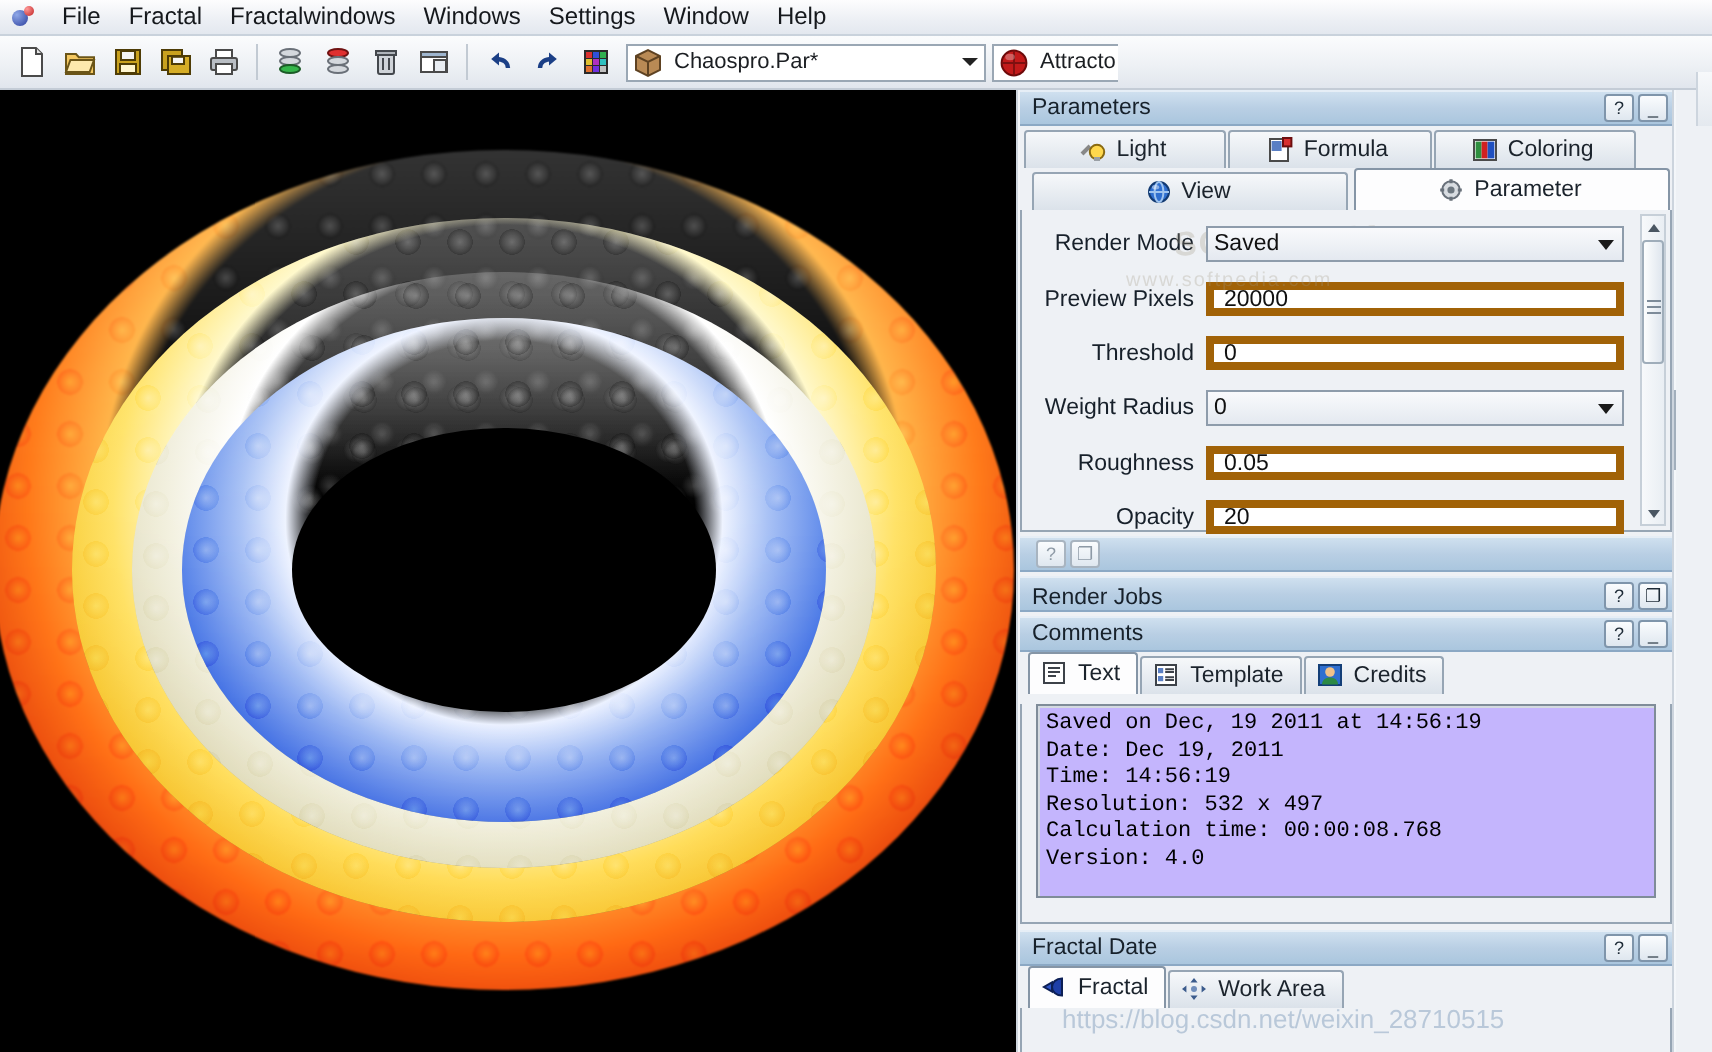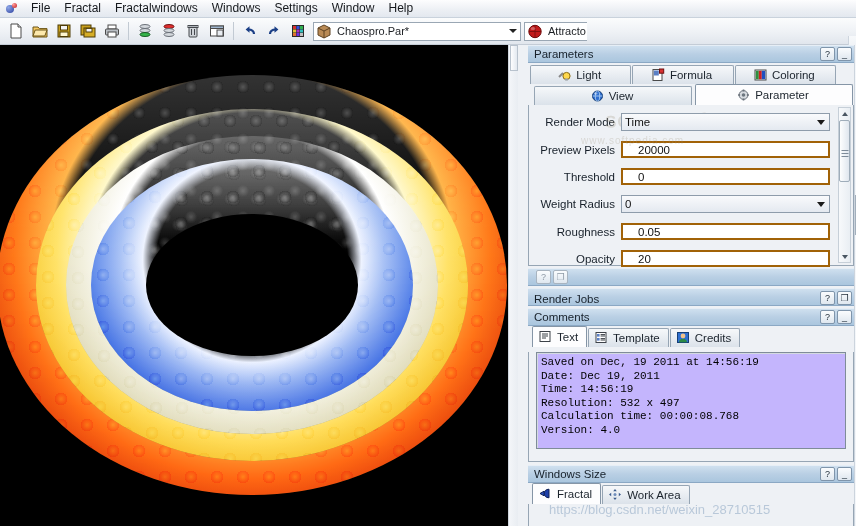--- a/index.html
+++ b/index.html
@@ -124,21 +124,21 @@
     background:linear-gradient(90deg,#f4f6f9,#e9edf2);
     border-left:1px solid #cfd6de;
   }
   .fr-vscroll .thumb {
     position:absolute; left:1px; top:0; width:8px; height:26px;
     background:linear-gradient(90deg,#fdfdfe,#e3e9f0); border:1px solid #b8c2cd;
   }
 
   
   .dock {
-    position:absolute; left:528px; top:45px; width:328px; height:481px;
+    position:absolute; left:510px; top:45px; width:328px; height:481px;
     background:#eef1f5; overflow:hidden;
   }
   .dock-inner { position:absolute; left:0; top:0; width:326px; height:481px; }
 
   .panel-head {
     height:18px;
     background:linear-gradient(#cfe0ef,#b9cfe4 50%,#aac6de);
     border-top:1px solid #e6eef6;
     border-bottom:1px solid #8ba8c4;
     display:flex; align-items:center;
@@ -175,22 +175,22 @@
     background:#eef1f5; border:1px solid #96a5b4; border-top:none;
   }
 
   .ico { width:15px; height:14px; display:inline-block; position:relative; flex:none; }
 
   
   .form { padding:8px 0 4px 0; position:relative; }
   .frow { display:flex; align-items:center; margin-bottom:10px; padding-right:8px; }
   .flabel { width:92px; text-align:right; padding-right:6px; font-size:11.5px; color:#17202a; }
   .finput {
-    flex:1; height:17px; border:2px solid #a16207; background:#fff;
-    font-size:11.5px; color:#111; padding:0 15px; line-height:15px;
+    flex:1; height:17px; border:4px solid #a16207; background:#fff;
+    font-size:11.5px; color:#111; padding:0 5px; line-height:15px;
     font-family:"Liberation Sans", sans-serif;
   }
   .fselect {
     flex:1; height:18px; border:1px solid #8e9cab;
     background:linear-gradient(#f9fafc,#e4e9f0);
     font-size:11.5px; color:#111; padding:0 3px; line-height:16px;
     display:flex; align-items:center; position:relative;
   }
   .fselect .dda {
     position:absolute; right:4px; top:6px;
@@ -357,21 +357,21 @@
         <rect x="10" y="3" width="3" height="3" fill="#30b050"></rect>
         <rect x="3" y="6.5" width="3" height="3" fill="#e0c030"></rect>
         <rect x="6.5" y="6.5" width="3" height="3" fill="#b030c0"></rect>
         <rect x="10" y="6.5" width="3" height="3" fill="#30c0c0"></rect>
         <rect x="3" y="10" width="3" height="3" fill="#e07030"></rect>
         <rect x="6.5" y="10" width="3" height="3" fill="#7030e0"></rect>
         <rect x="10" y="10" width="3" height="3" fill="#c0c0c0"></rect>
       </svg>
   </div>
 
-  <div class="tb-combo" style="width:208px;">
+  <div class="tb-combo" style="width:180px;">
     <span class="cicon">
       <svg width="18" height="17" viewBox="0 0 18 17">
           <path d="M3 5l6-3 6 3v7l-6 3-6-3z" fill="#b98a55" stroke="#5e4222"></path>
           <path d="M3 5l6 3 6-3M9 8v7" stroke="#5e4222" fill="none"></path>
         </svg>
     </span>
     <span class="ctext">Chaospro.Par*</span>
     <span class="carrow">
         <i class="arrow-dn"></i>
       </span>
@@ -487,21 +487,21 @@
     </div>
 
     <div class="tabbody" style="height:161px;display:flex;">
       <div class="form" style="flex:1;">
         <div class="wm wm-faint" style="left:76px;top:6px;transform:rotate(-2deg);">SOFTPEDIA</div>
         <div class="wm wm-faint" style="left:52px;top:30px;font-size:10px;font-weight:normal;">www.softpedia.com</div>
 
         <div class="frow">
           <div class="flabel">Render Mode</div>
           <div class="fselect">
-            <span>Time</span>
+            <span>Saved</span>
             <i class="dda"></i>
           </div>
         </div>
 
         <div class="frow">
           <div class="flabel">Preview Pixels</div>
           <input class="finput" value="20000" style="">
         </div>
 
         <div class="frow">
@@ -598,21 +598,21 @@
     <div class="tabbody" style="height:110px;">
       <div class="commentbox">Saved on Dec, 19 2011 at 14:56:19
 Date: Dec 19, 2011
 Time: 14:56:19
 Resolution: 532 x 497
 Calculation time: 00:00:08.768
 Version: 4.0</div>
     </div>
 
     <div class="panel-head" style="margin-top:3px;">
-      <span class="ttl">Windows Size</span>
+      <span class="ttl">Fractal Date</span>
       <span class="hbtn">?</span>
       <span class="hbtn">_</span>
     </div>
 
     <div class="tabrow" style="padding-top:2px;padding-left:4px;">
       <div class="tab active">
         <span class="ico">
           <svg width="14" height="13" viewBox="0 0 14 13">
               <path d="M11 2.2c-3 0-5 2-5 4.3S8 10.8 11 10.8z" fill="#1e3fa8" stroke="#0c1f55"></path>
               <path d="M6 4.2L2 6.5l4 2.3z" fill="#2e55c8" stroke="#0c1f55"></path>

